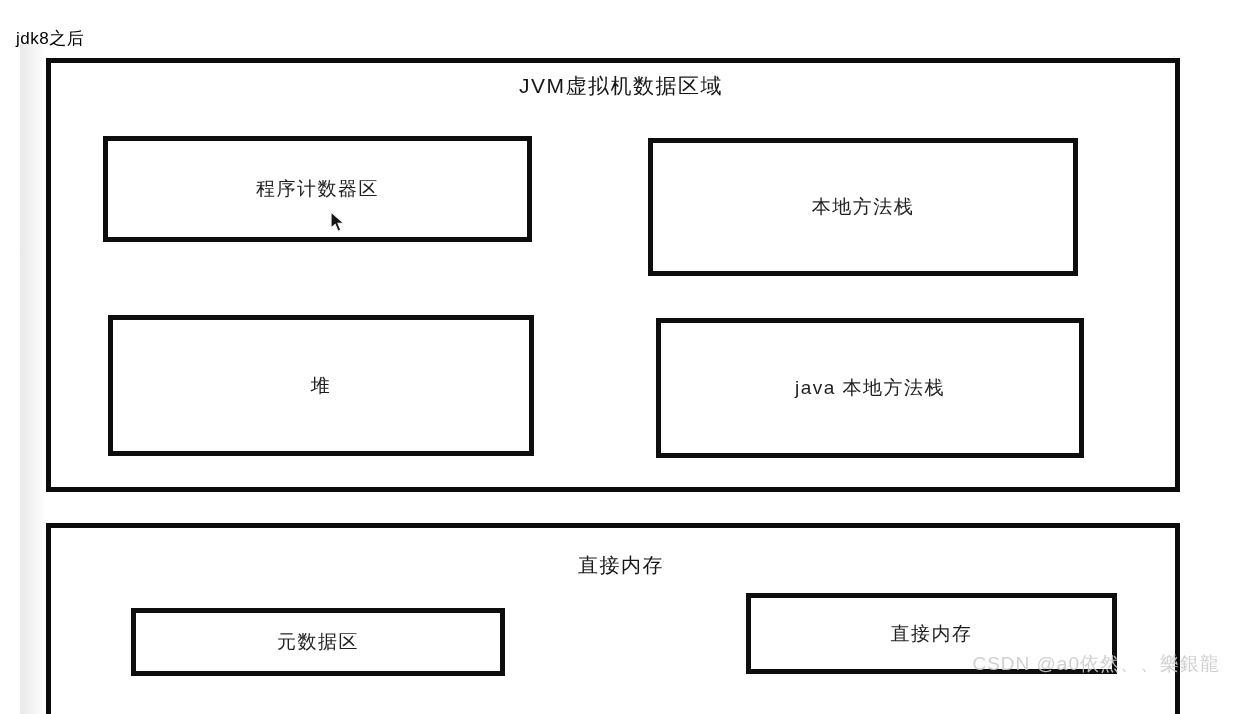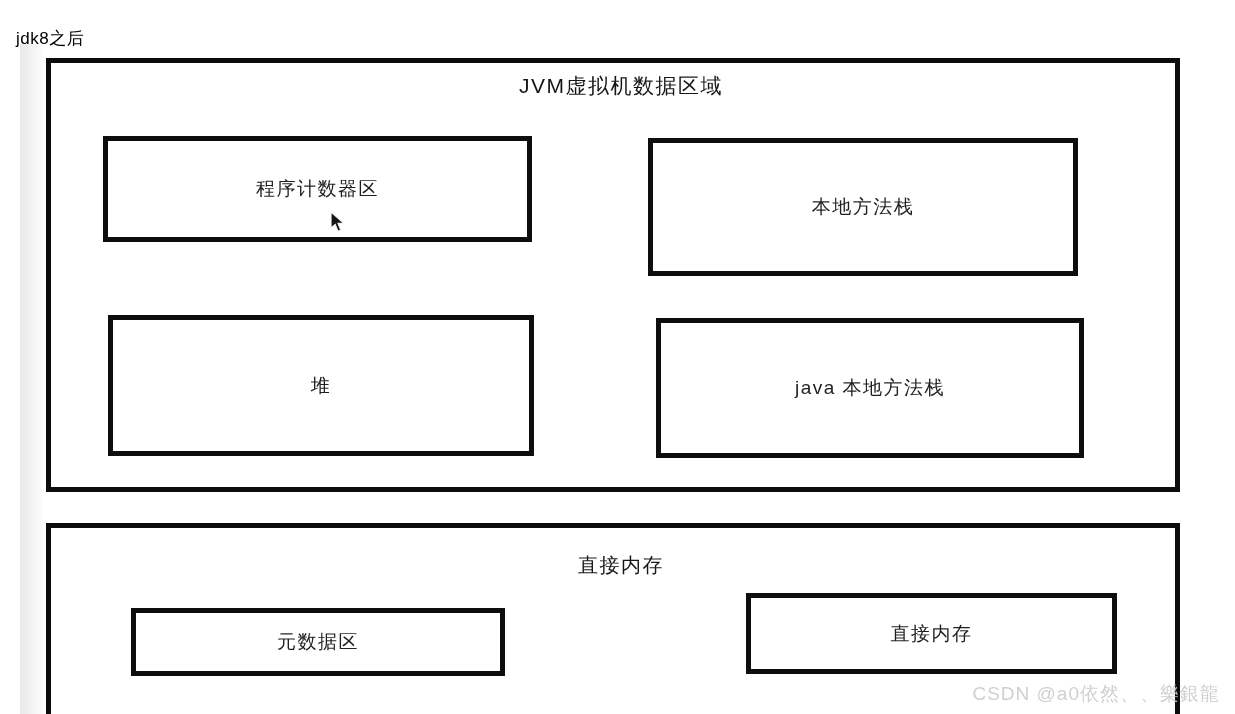--- a/index.html
+++ b/index.html
@@ -68,21 +68,21 @@
 
   .cursor {
     position: absolute;
     left: 330px; top: 211px;
     width: 16px; height: 22px;
     z-index: 40;
     pointer-events: none;
   }
   .watermark {
     position: absolute;
-    right: 15px; top: 681px;
+    right: 15px; top: 651px;
     font-size: 19px;
     letter-spacing: 1px;
     color: rgba(204, 204, 204, 0.92);
     z-index: 50;
     white-space: nowrap;
   }
 </style>
 </head>
 <body>
 

